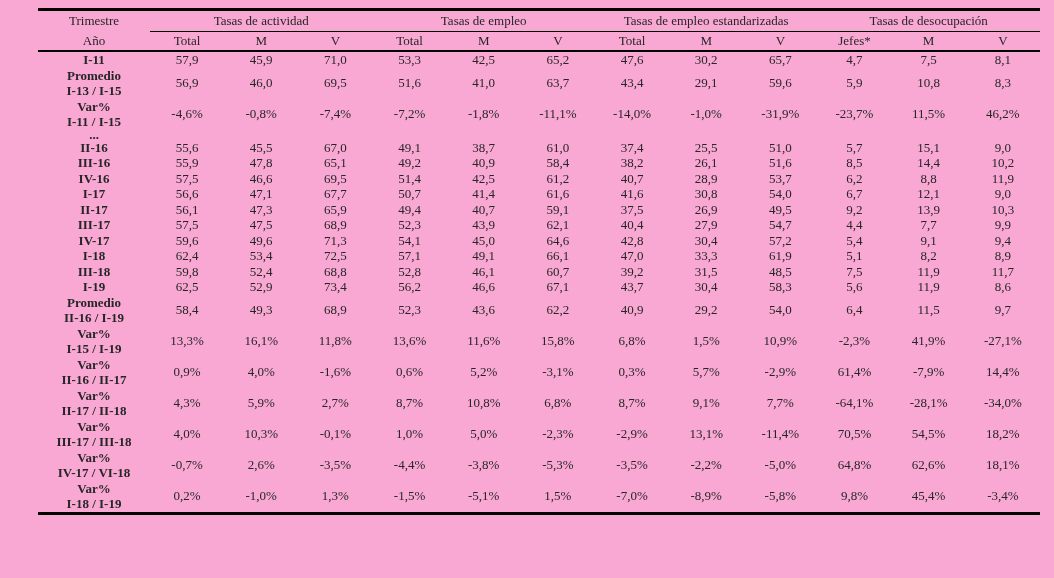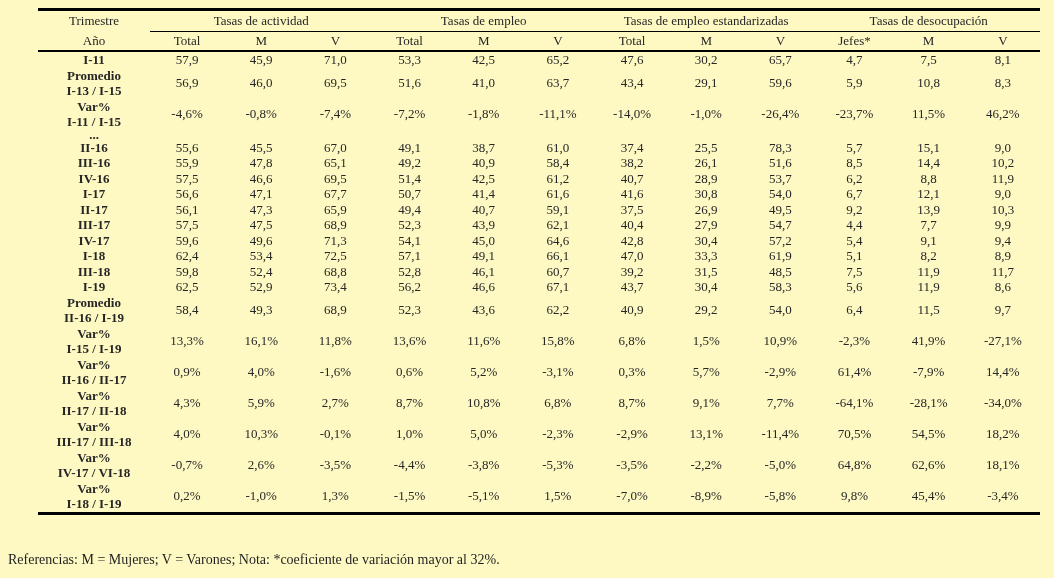--- a/index.html
+++ b/index.html
@@ -4,21 +4,21 @@
 <style>
   html, body {
     margin: 0;
     padding: 0;
     background: #ffffff;
   }
   #page {
     position: relative;
     width: 1054px;
     height: 578px;
-    background: #fef9c3;
+    background: #f9a8d4;
     font-family: "Liberation Serif", "DejaVu Serif", serif;
     color: #262626;
     overflow: hidden;
   }
   .table-wrap {
     position: absolute;
     left: 38px;
     top: 8px;
     width: 1002px;
   }
@@ -135,21 +135,21 @@
           <tr class="tall">
             <th class="rowlabel">Var%<br>I-11 / I-15</th>
             <td>-4,6%</td>
             <td>-0,8%</td>
             <td>-7,4%</td>
             <td>-7,2%</td>
             <td>-1,8%</td>
             <td>-11,1%</td>
             <td>-14,0%</td>
             <td>-1,0%</td>
-            <td>-26,4%</td>
+            <td>-31,9%</td>
             <td>-23,7%</td>
             <td>11,5%</td>
             <td>46,2%</td>
           </tr>
           <tr class="ellipsis">
             <th class="rowlabel">...</th>
             <td></td>
             <td></td>
             <td></td>
             <td></td>
@@ -165,21 +165,21 @@
           <tr>
             <th class="rowlabel">II-16</th>
             <td>55,6</td>
             <td>45,5</td>
             <td>67,0</td>
             <td>49,1</td>
             <td>38,7</td>
             <td>61,0</td>
             <td>37,4</td>
             <td>25,5</td>
-            <td>78,3</td>
+            <td>51,0</td>
             <td>5,7</td>
             <td>15,1</td>
             <td>9,0</td>
           </tr>
           <tr>
             <th class="rowlabel">III-16</th>
             <td>55,9</td>
             <td>47,8</td>
             <td>65,1</td>
             <td>49,2</td>
@@ -414,14 +414,13 @@
             <td>-8,9%</td>
             <td>-5,8%</td>
             <td>9,8%</td>
             <td>45,4%</td>
             <td>-3,4%</td>
           </tr>
         </tbody>
     </table>
   </div>
 
-  <div class="footer-note">Referencias: M = Mujeres; V = Varones; Nota: *coeficiente de variación mayor al 32%.</div>
 </div>
 
 </body></html>

